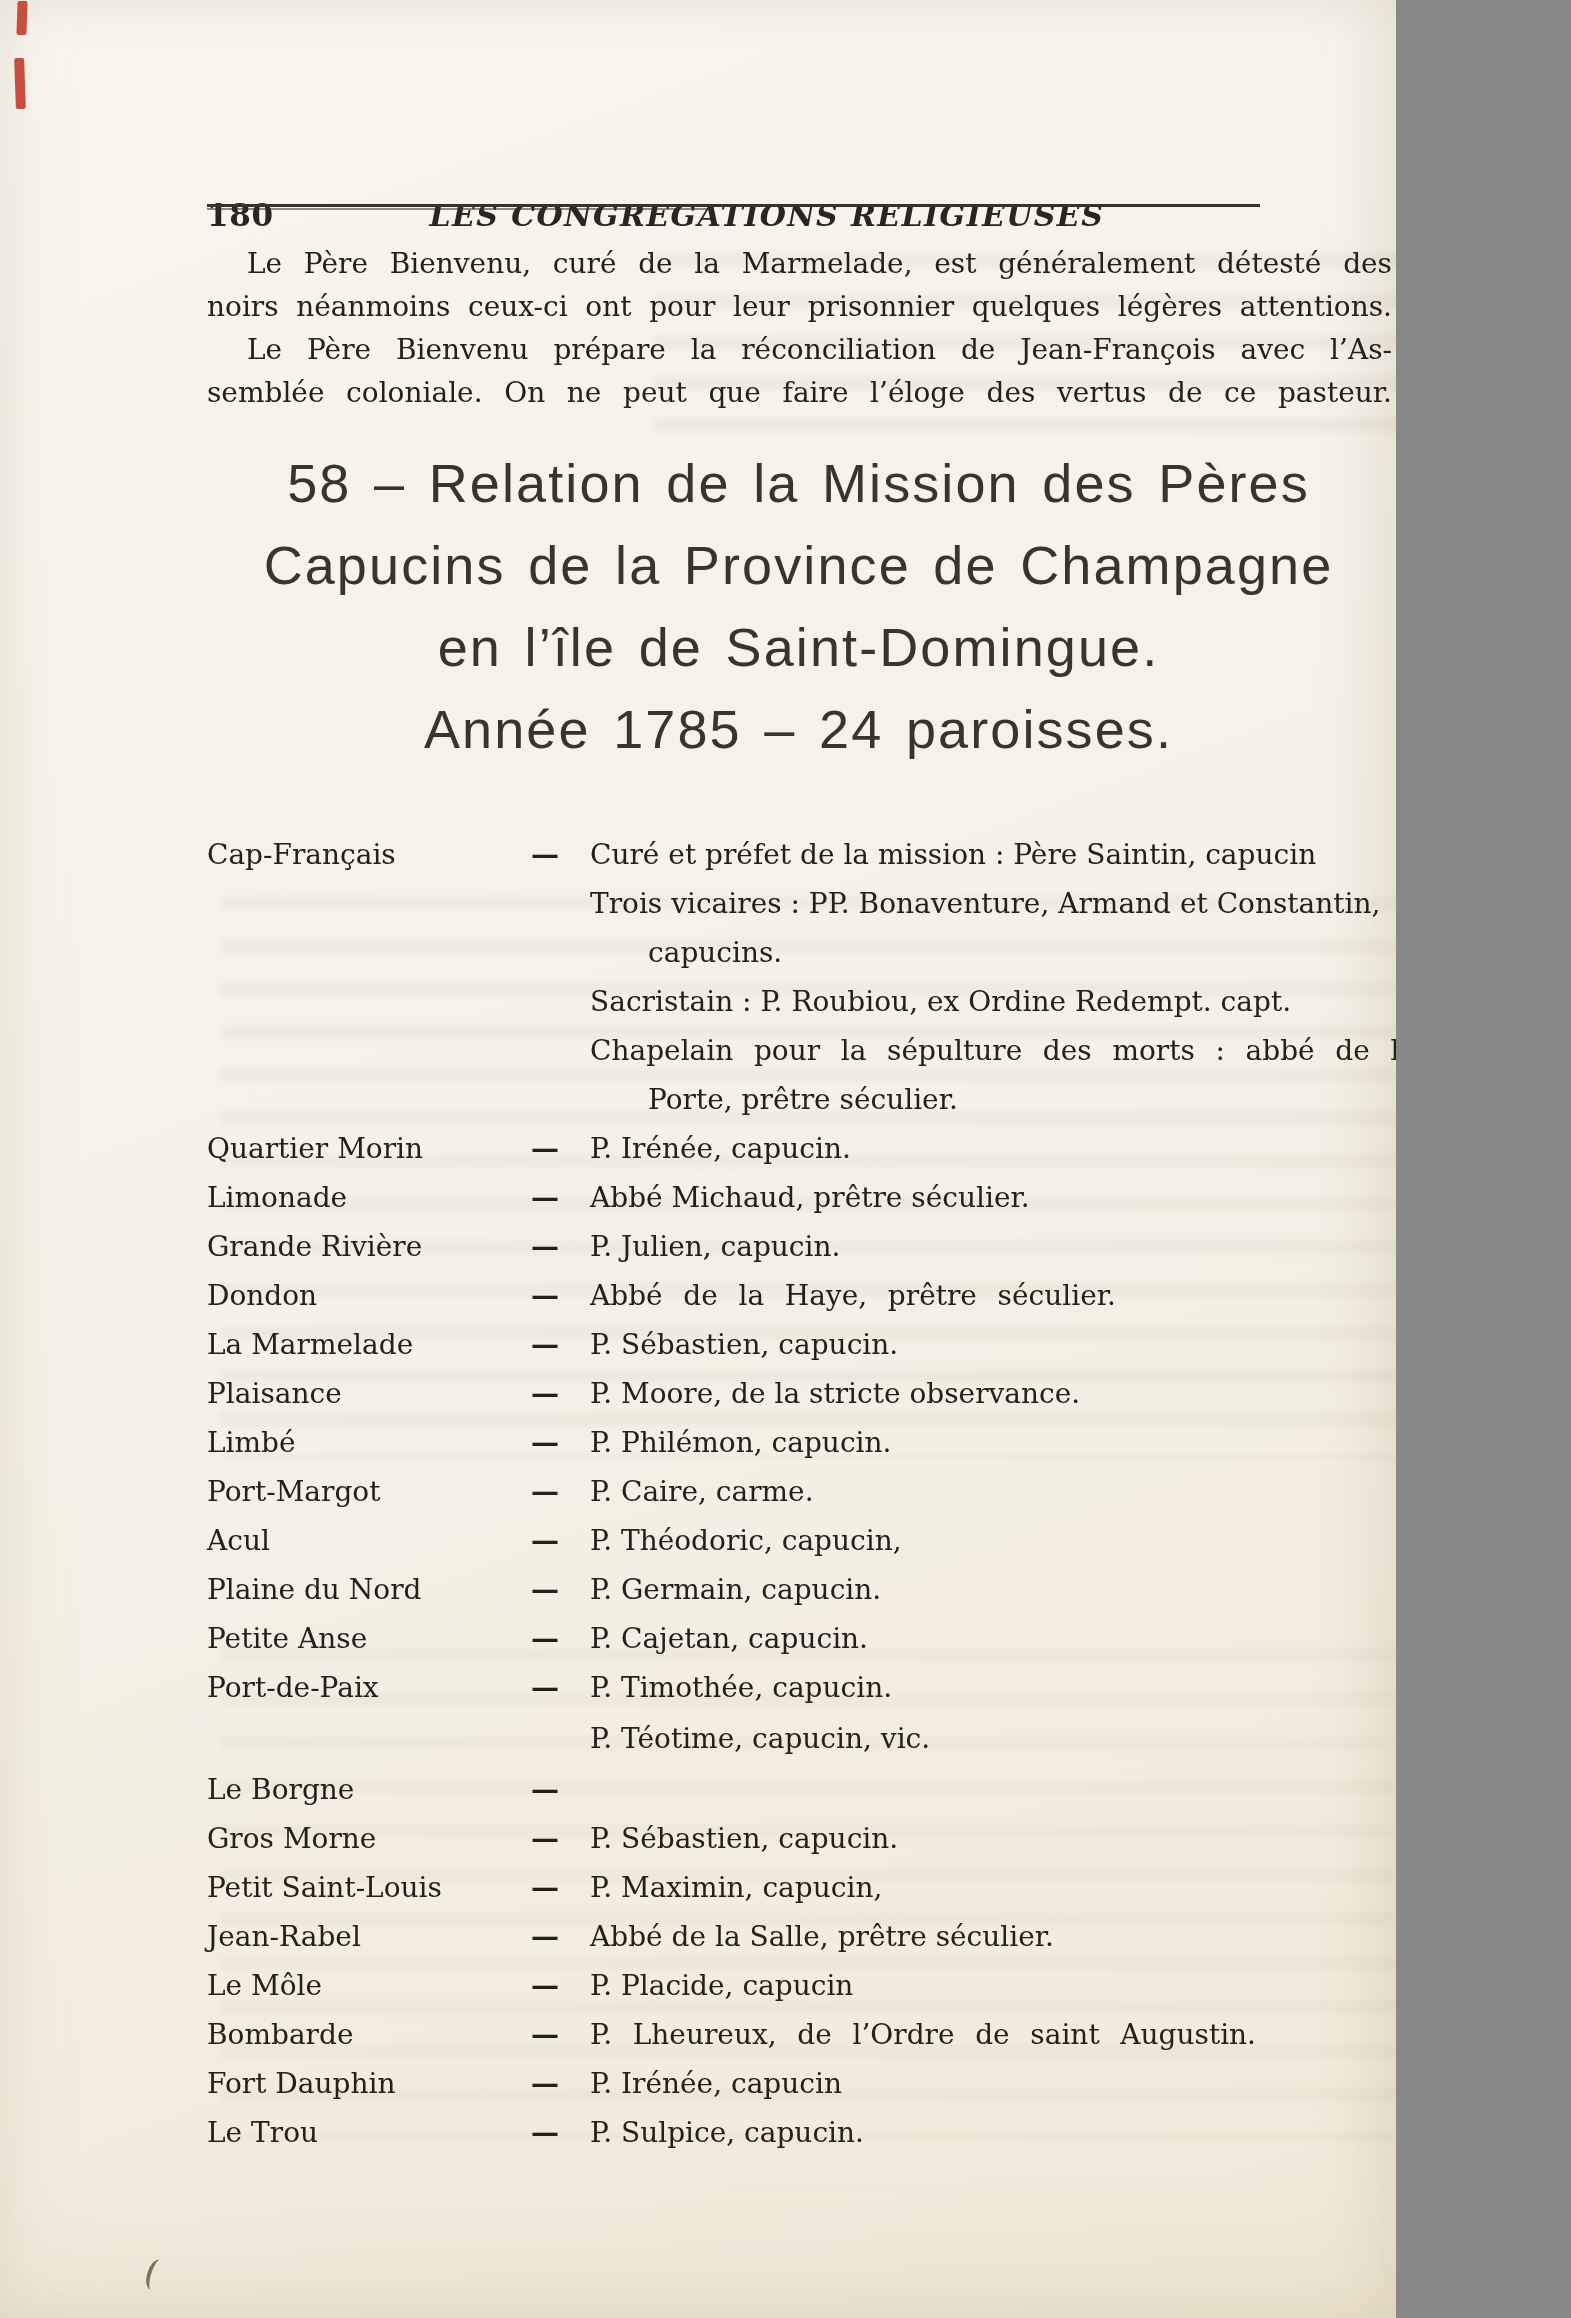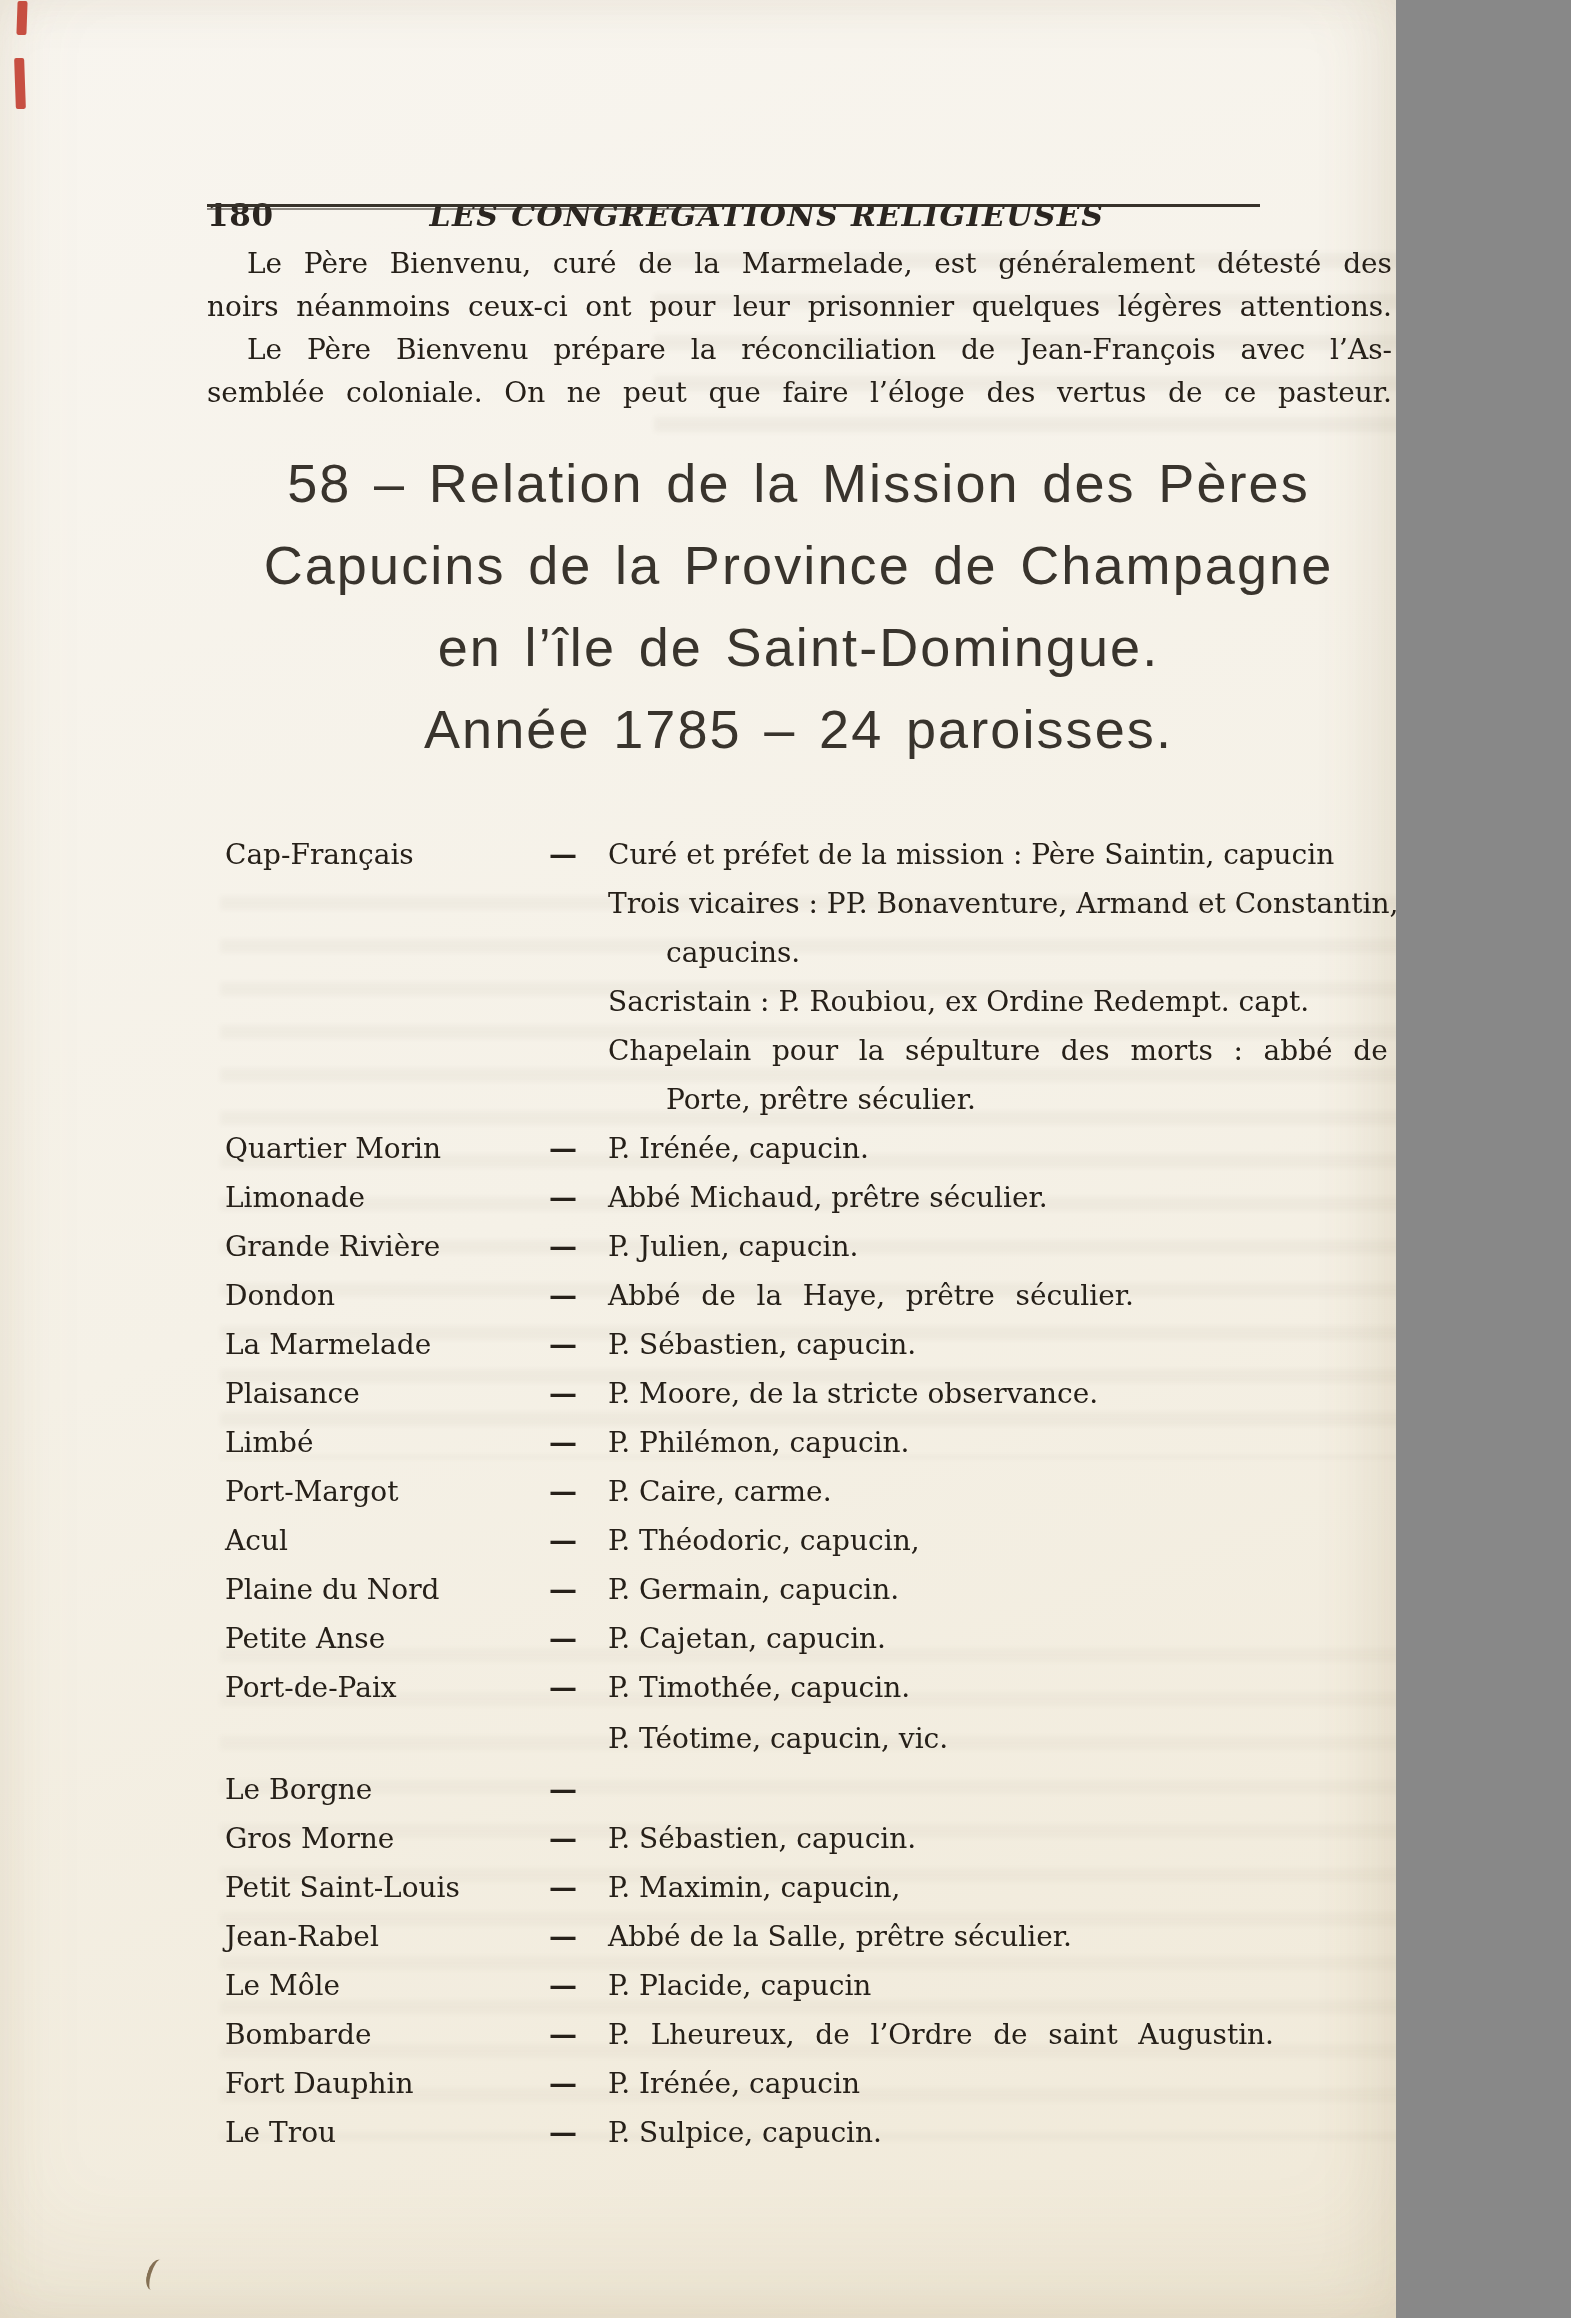--- a/index.html
+++ b/index.html
@@ -53,21 +53,21 @@
   .intro .pline.indent{padding-left:40px;}
 
   .section-title{
     position:absolute;left:179px;top:442px;width:1239px;
     text-align:center;
     font-family:"Liberation Sans","DejaVu Sans",sans-serif;
     font-weight:300;font-size:54px;line-height:82px;
     letter-spacing:2.1px;word-spacing:5.5px;color:#39342d;
   }
 
-  .parish-list{position:absolute;left:225px;top:830px;width:1232px;font-size:28px;color:#262019;}
+  .parish-list{position:absolute;left:207px;top:830px;width:1232px;font-size:28px;color:#262019;}
   .prow{display:grid;grid-template-columns:324px 59px 1fr;line-height:49px;}
   .prow.gap{margin-top:2px;}
   .prow .place{font-weight:500;}
   .prow .dash{font-weight:700;}
   .prow .desc{}
   .prow .desc.ind2{padding-left:58px;}
   .prow .desc.wide{word-spacing:.42em;}
 </style>
 </head>
 <body>

